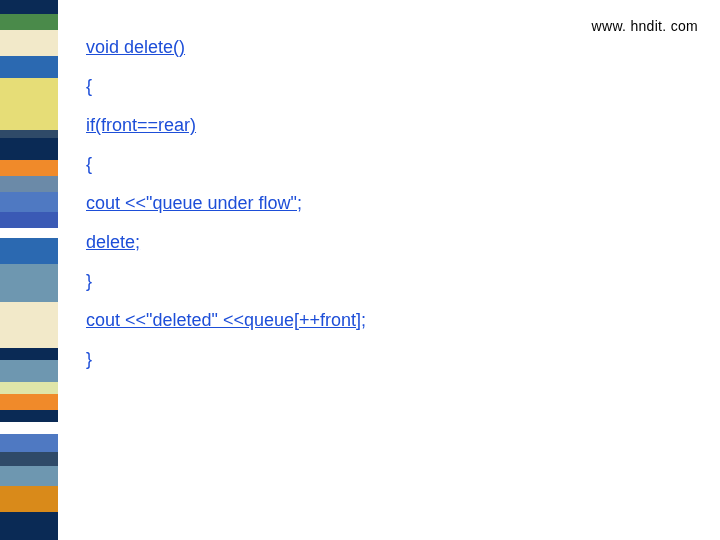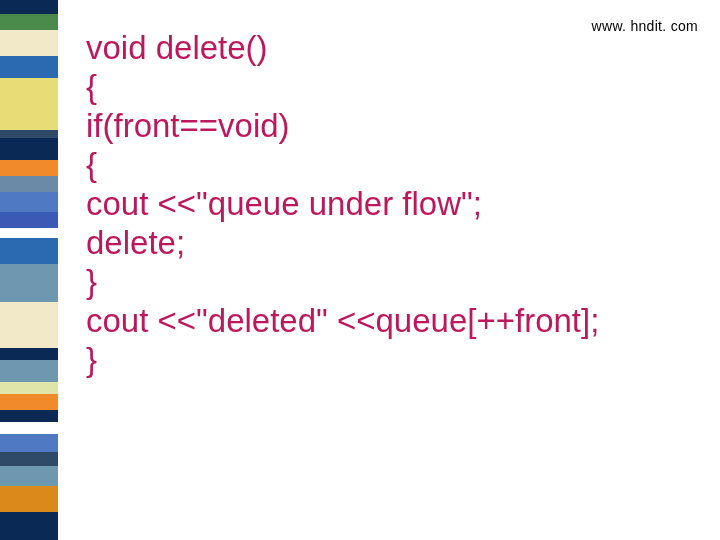--- a/index.html
+++ b/index.html
@@ -31,25 +31,26 @@
   .url {
     position: absolute;
     top: 18px;
     right: 22px;
     font-size: 14px;
     color: #000;
     font-family: Arial, Helvetica, sans-serif;
     letter-spacing: 0.3px;
   }
   .code-line {
-    font-size: 33px;
+    font-size: 18px;
     line-height: 39px;
-    color: #be185d;
+    color: #1d4ed8;
     font-family: Arial, Helvetica, sans-serif;
     white-space: pre;
+    text-decoration: underline;
   }
 </style>
 </head>
 <body>
 
 <div class="sidebar">
     <div class="stripe" style="background: rgb(10, 42, 85); height: 14px; flex: 0 0 14px;"></div>
     <div class="stripe" style="background: rgb(74, 138, 74); height: 16px; flex: 0 0 16px;"></div>
     <div class="stripe" style="background: rgb(242, 233, 201); height: 26px; flex: 0 0 26px;"></div>
     <div class="stripe" style="background: rgb(43, 105, 177); height: 22px; flex: 0 0 22px;"></div>
@@ -75,20 +76,20 @@
     <div class="stripe" style="background: rgb(110, 151, 176); height: 20px; flex: 0 0 20px;"></div>
     <div class="stripe" style="background: rgb(217, 138, 26); height: 26px; flex: 0 0 26px;"></div>
     <div class="stripe" style="background: rgb(10, 42, 85); height: 28px; flex: 0 0 28px;"></div>
   </div>
 
 <div class="url">www. hndit. com</div>
 
 <div class="content">
     <div class="code-line">void delete()</div>
     <div class="code-line">{</div>
-    <div class="code-line">if(front==void)</div>
+    <div class="code-line">if(front==rear)</div>
     <div class="code-line">{</div>
     <div class="code-line">cout &lt;&lt;"queue under flow";</div>
     <div class="code-line">delete;</div>
     <div class="code-line">}</div>
     <div class="code-line">cout &lt;&lt;"deleted" &lt;&lt;queue[++front];</div>
     <div class="code-line">}</div>
   </div>
 
 </body></html>

